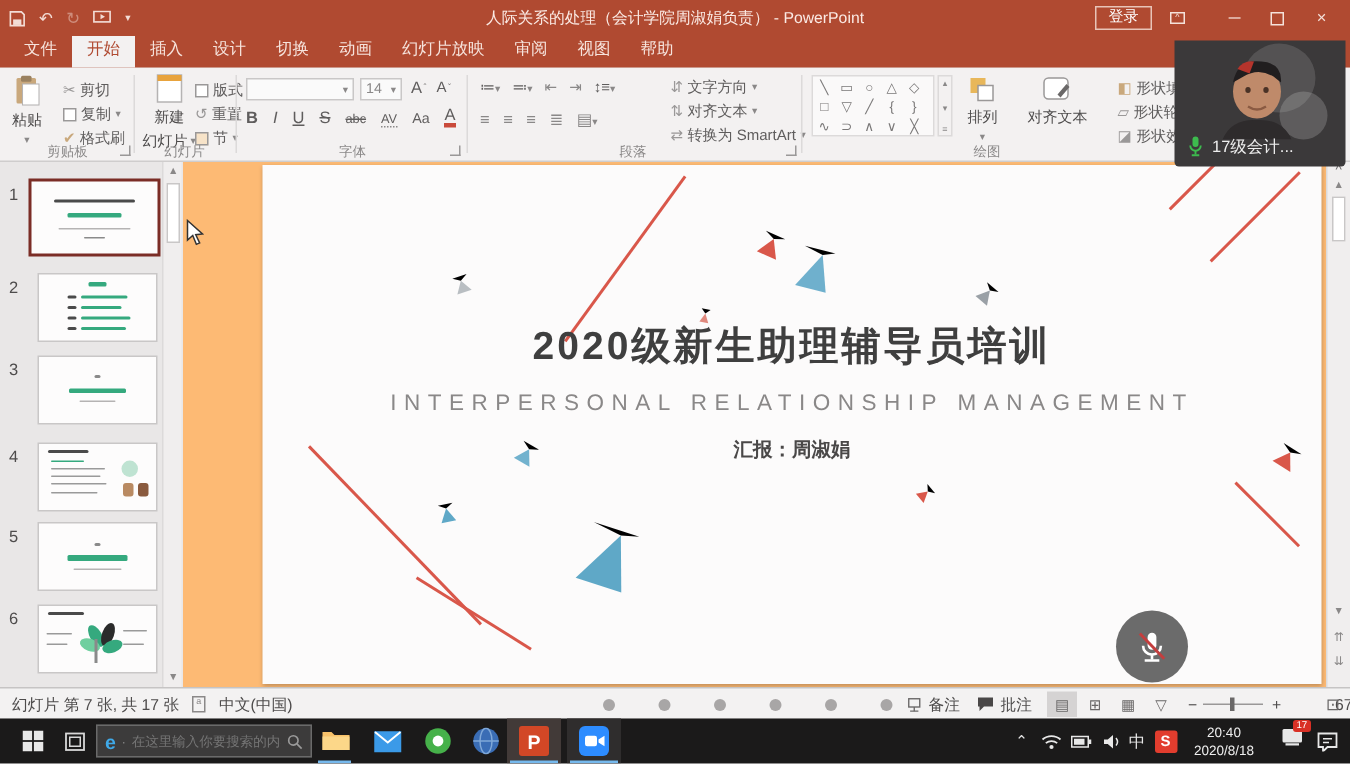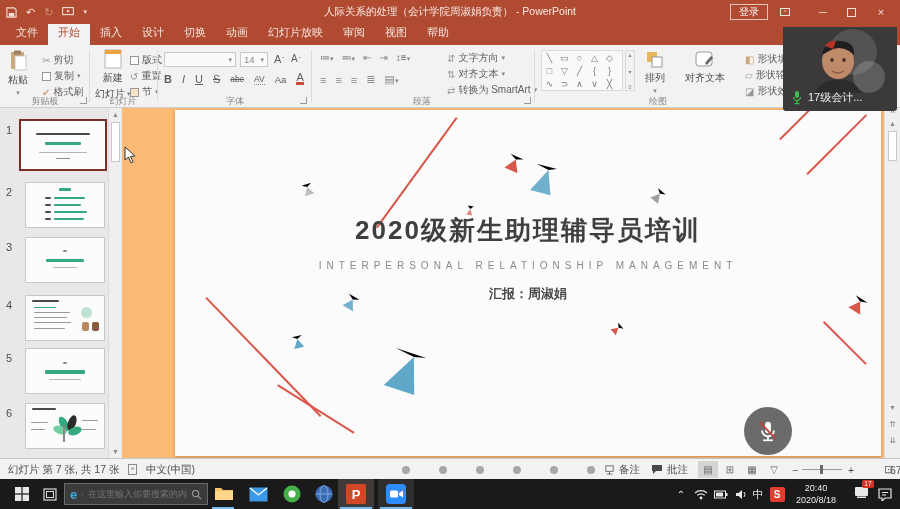--- a/index.html
+++ b/index.html
@@ -38,21 +38,21 @@
 .ml{position:absolute;border-radius:1px}
 .pscroll{position:absolute;left:108px;top:108px;width:13px;height:350px;background:#f0eeee;border-left:1px solid #dcdada;z-index:2}
 .sarrow{position:absolute;left:2px;width:9px;text-align:center;font-size:7px;color:#8a8888}
 .sthumb{position:absolute;left:2px;width:9px;background:#fff;border:1px solid #c9c7c7}
 
 .canvas{position:absolute;left:122px;top:108px;width:762px;height:350px;background:#fdba74;overflow:hidden}
 .slide{position:absolute;left:53px;top:2px;width:706px;height:346px;background:#fcfbfb;box-shadow:0 1px 3px rgba(0,0,0,.25);overflow:hidden}
 .slide-inner{position:absolute;left:0;top:0;width:100%;height:100%;display:flex;flex-direction:column;align-items:center}
 .s-title{margin-top:103px;font-size:26px;font-weight:bold;color:#3f3f3f;letter-spacing:2px}
 .s-sub{margin-top:9px;font-size:29px;font-weight:bold;color:#35a97e;letter-spacing:4px}
-.s-en{margin-top:12px;font-size:10px;color:#8a8888;letter-spacing:5px}
+.s-en{margin-top:12px;font-size:15px;color:#8a8888;letter-spacing:5px}
 .s-presenter{margin-top:14px;font-size:13px;font-weight:bold;color:#4a4848}
 .dline{position:absolute;height:1.5px;background:#d9574a}
 .tri{position:absolute;width:0;height:0;border-style:solid}
 .cscroll{position:absolute;left:884px;top:108px;width:16px;height:350px;background:#f0eeee;border-left:1px solid #dcdada;z-index:2}
 
 .webcam{position:absolute;left:783px;top:27px;width:114px;height:84px;background:#3b393a;border-radius:0 0 3px 3px;z-index:50;overflow:hidden}
 .cam-name{position:absolute;left:8px;bottom:6px;display:flex;align-items:center;gap:5px;color:#eeeeee;font-size:11px}
 .mutebtn{position:absolute;left:744px;top:407px;width:48px;height:48px;border-radius:50%;background:#6b6b6b;z-index:40;display:flex;align-items:center;justify-content:center}
 .cursor{position:absolute;left:124px;top:146px;z-index:60}
 

